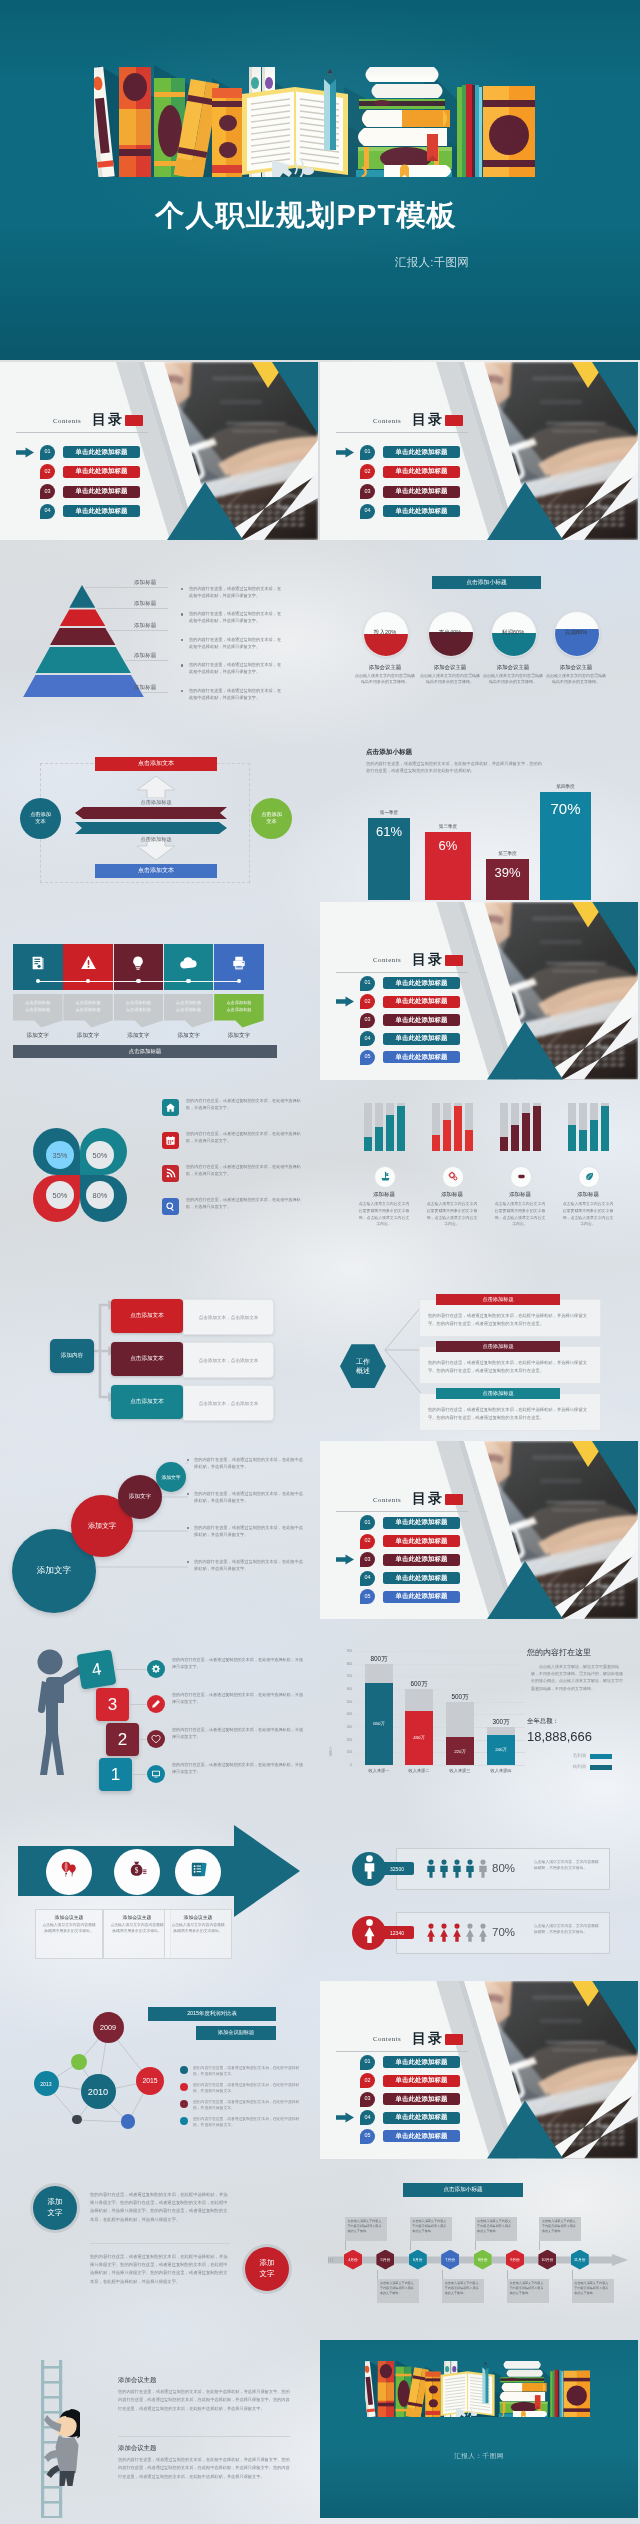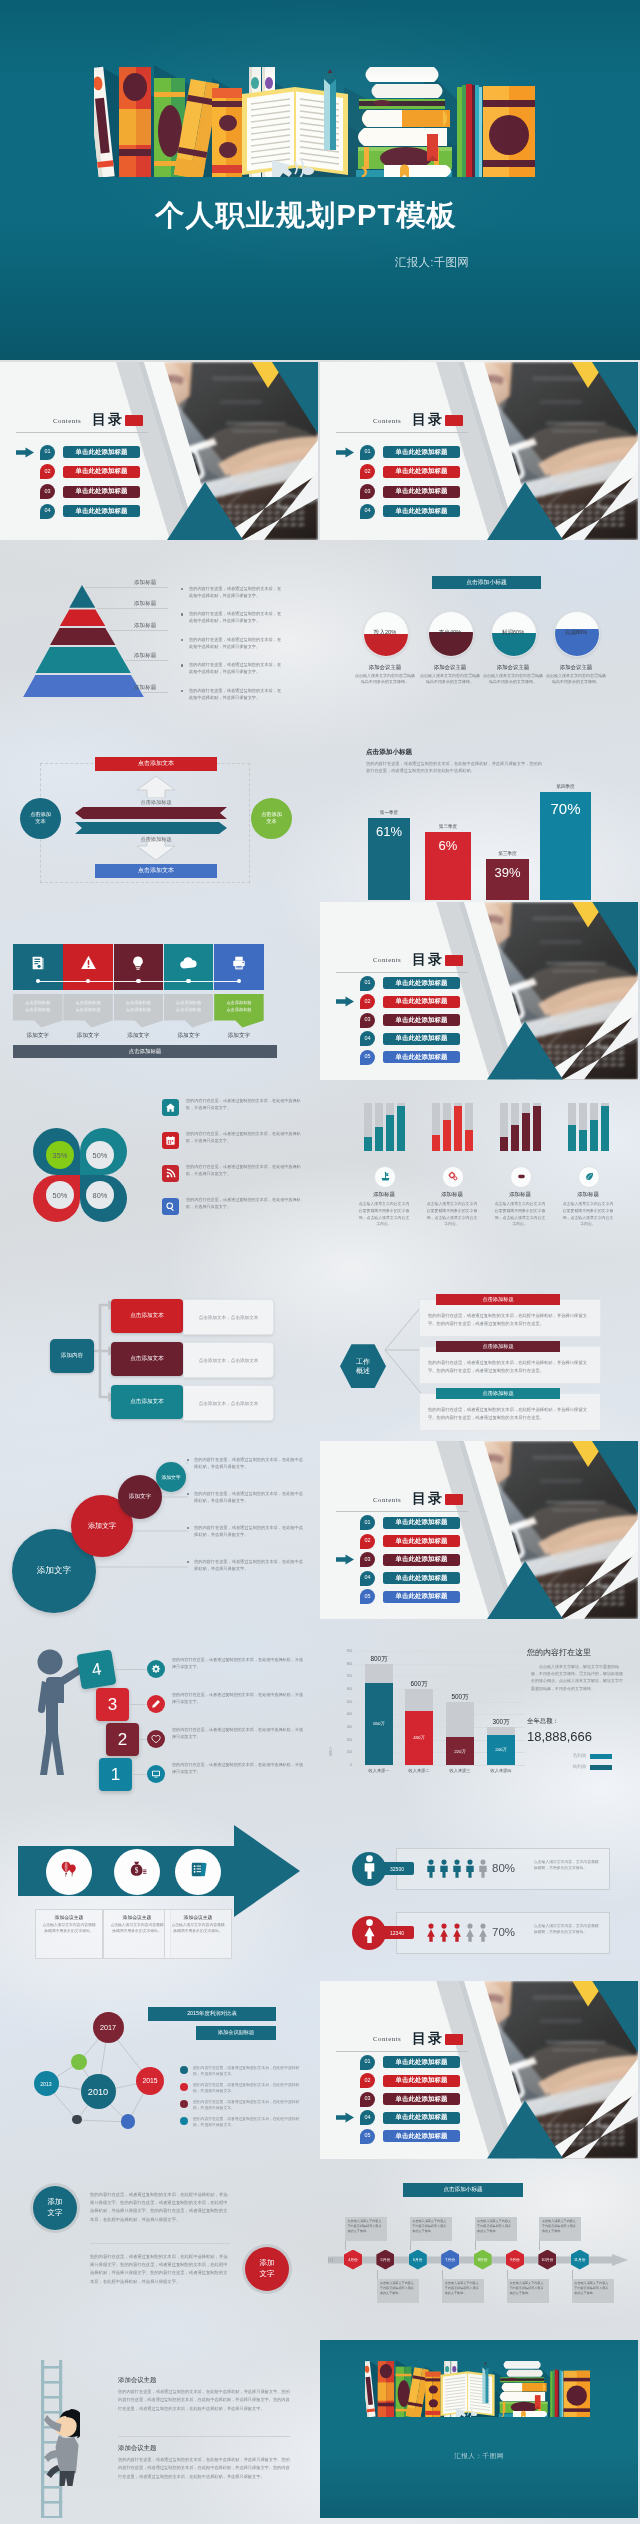--- a/index.html
+++ b/index.html
@@ -906,21 +906,21 @@
       <div class="toc-badge" style="left:40px;top:148.0px;background:#3d6cc0;">
         <span>05</span>
       </div>
       <div class="toc-bar" style="left:63px;top:149.5px;width:77px;background:#3d6cc0;">单击此处添加标题</div>
 </div>
 <div class="slide" style="left:0px;top:1081.4px;width:318px;height:178px;">
 <div class="abs" style="left:33.0px;top:47.0px;width:47.0px;height:47.0px;background:#17697f;border-radius:50% 50% 0 50%;"></div>
       <div class="abs" style="left:80.0px;top:47.0px;width:47.0px;height:47.0px;background:#17838f;border-radius:50% 50% 50% 0;"></div>
       <div class="abs" style="left:33.0px;top:94.0px;width:47.0px;height:47.0px;background:#d32730;border-radius:50% 0 50% 50%;"></div>
       <div class="abs" style="left:80.0px;top:94.0px;width:47.0px;height:47.0px;background:#17697f;border-radius:0 50% 50% 50%;"></div>
-      <div class="abs" style="left:46.0px;top:60.0px;width:28.0px;height:28.0px;border-radius:50%;background:#84cc16;display:flex;align-items:center;justify-content:center;text-align:right;">
+      <div class="abs" style="left:46.0px;top:60.0px;width:28.0px;height:28.0px;border-radius:50%;background:#7dd3fc;display:flex;align-items:center;justify-content:center;text-align:right;">
         <span style="font-size:7.4px;color:#5b6167;">35%</span>
       </div>
       <div class="abs" style="left:86.0px;top:60.0px;width:28.0px;height:28.0px;border-radius:50%;background:#e6e9eb;display:flex;align-items:center;justify-content:center;">
         <span style="font-size:7.4px;color:#5b6167;">50%</span>
       </div>
       <div class="abs" style="left:46.0px;top:100.0px;width:28.0px;height:28.0px;border-radius:50%;background:#e6e9eb;display:flex;align-items:center;justify-content:center;">
         <span style="font-size:7.4px;color:#5b6167;">50%</span>
       </div>
       <div class="abs" style="left:86.0px;top:100.0px;width:28.0px;height:28.0px;border-radius:50%;background:#e6e9eb;display:flex;align-items:center;justify-content:center;">
         <span style="font-size:7.4px;color:#5b6167;">80%</span>
@@ -1494,21 +1494,21 @@
         <line x1="98.0" y1="111.0" x2="150.0" y2="100.0" stroke="#c2c7cb" stroke-width="1"></line>
         <line x1="98.0" y1="111.0" x2="79.0" y2="81.0" stroke="#c2c7cb" stroke-width="1"></line>
         <line x1="98.0" y1="111.0" x2="77.0" y2="139.0" stroke="#c2c7cb" stroke-width="1"></line>
         <line x1="98.0" y1="111.0" x2="128.0" y2="141.0" stroke="#c2c7cb" stroke-width="1"></line>
         <line x1="46.0" y1="103.0" x2="79.0" y2="81.0" stroke="#c2c7cb" stroke-width="1"></line>
         <line x1="46.0" y1="103.0" x2="77.0" y2="139.0" stroke="#c2c7cb" stroke-width="1"></line>
         <line x1="150.0" y1="100.0" x2="128.0" y2="141.0" stroke="#c2c7cb" stroke-width="1"></line>
         <line x1="77.0" y1="139.0" x2="128.0" y2="141.0" stroke="#c2c7cb" stroke-width="1"></line>
       </svg>
       <div class="abs" style="left:92.5px;top:31.5px;width:31.0px;height:31.0px;border-radius:50%;background:#7c2433;display:flex;align-items:center;justify-content:center;">
-        <span style="color:#fff;font-size:7.2px;">2017</span>
+        <span style="color:#fff;font-size:7.2px;">2009</span>
       </div>
       <div class="abs" style="left:80.5px;top:93.5px;width:35.0px;height:35.0px;border-radius:50%;background:#17697f;display:flex;align-items:center;justify-content:center;">
         <span style="color:#fff;font-size:9.2px;">2010</span>
       </div>
       <div class="abs" style="left:33.5px;top:90.5px;width:25.0px;height:25.0px;border-radius:50%;background:#1183a0;display:flex;align-items:center;justify-content:center;">
         <span style="color:#fff;font-size:5.2px;">2013</span>
       </div>
       <div class="abs" style="left:136.0px;top:86.0px;width:28.0px;height:28.0px;border-radius:50%;background:#d42631;display:flex;align-items:center;justify-content:center;">
         <span style="color:#fff;font-size:6.8px;">2015</span>
       </div>

